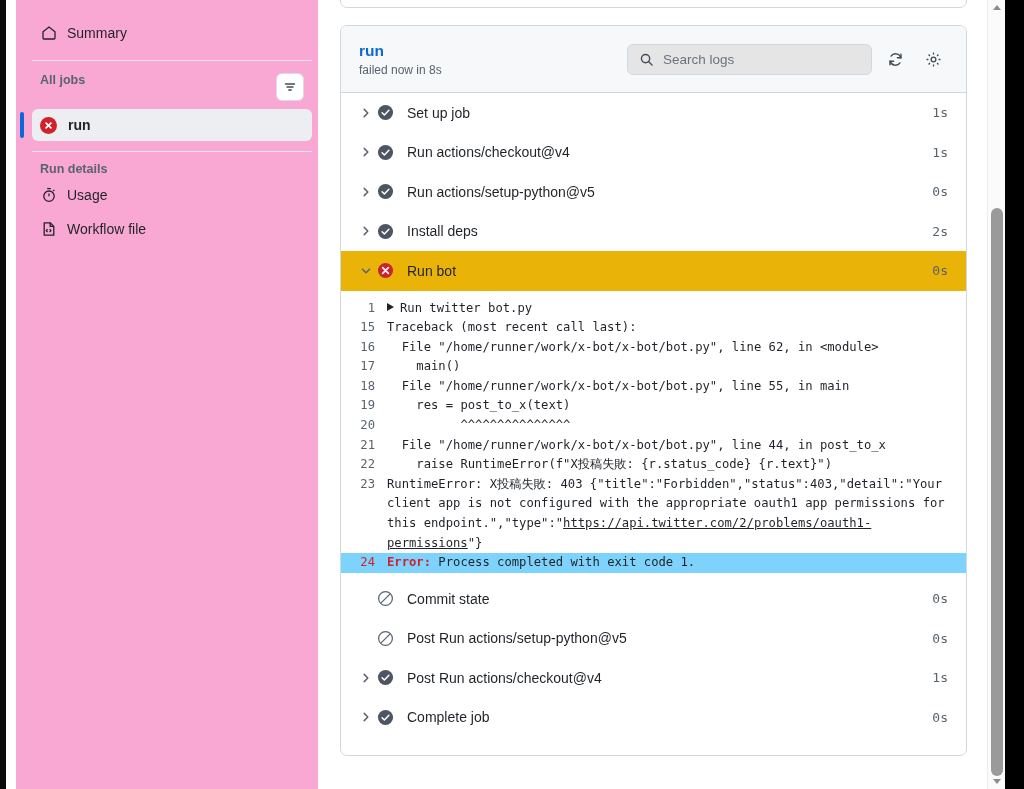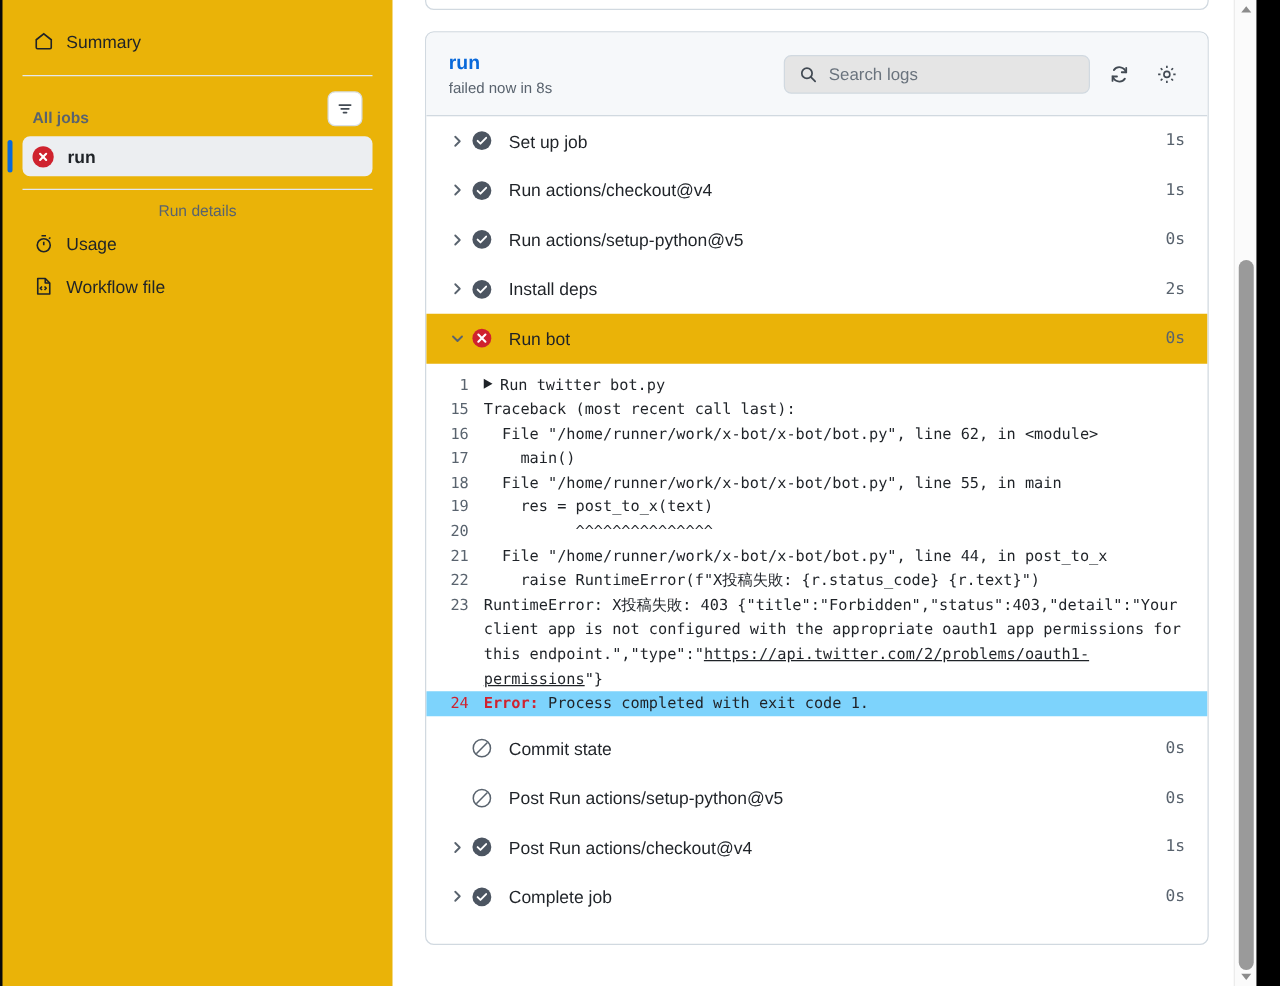--- a/index.html
+++ b/index.html
@@ -23,37 +23,37 @@
   .sb-arrow.up { top: 0; }
   .sb-arrow.down { bottom: 0; }
   .sb-arrow i { display: block; width: 0; height: 0; border-left: 4px solid transparent;
                 border-right: 4px solid transparent; }
   .sb-arrow.up i    { border-bottom: 5px solid #8c8c8c; }
   .sb-arrow.down i  { border-top: 5px solid #8c8c8c; }
   .sb-thumb { position: absolute; left: 3px; top: 208px; width: 12px; height: 568px;
               background: #9a9a9a; border-radius: 6px; }
 
   
-  .sidebar { position: absolute; left: 2px; top: 0; width: 312px; height: 789px; background: #eab308; }
+  .sidebar { position: absolute; left: 16px; top: 0; width: 312px; height: 789px; background: #f9a8d4; }
   .side-inner { padding: 0 16px; }
   .side-row { display: flex; align-items: center; gap: 10px; height: 34px;
               padding: 0 8px; border-radius: 6px; color: #1f2328; font-size: 14px; }
   .side-row.top { margin-top: 16px; }
   .side-sep { height: 1px; background: #e4e8ed; margin: 10px 0 6px 0; }
-  .side-head { display: flex; align-items: flex-end; justify-content: space-between;
+  .side-head { display: flex; align-items: flex-start; justify-content: space-between;
                padding: 6px 8px 4px 8px; }
   .side-head-label { font-size: 12.5px; color: #59636e; font-weight: 600; }
   .filter-btn { width: 28px; height: 28px; border: 1px solid #d8dee4; border-radius: 6px;
                 background: #fff; display: flex; align-items: center; justify-content: center; }
   .job-row { position: relative; display: flex; align-items: center; gap: 11px;
              height: 32px; margin: 4px 0 2px 0; padding: 0 8px; border-radius: 6px;
              background: #eceef1; font-size: 14px; font-weight: 600; color: #1f2328; }
   .job-row .active-bar { position: absolute; left: -12px; top: 3px; width: 4px; height: 26px;
                          background: #0969da; border-radius: 3px; }
-  .side-subhead { font-size: 12.5px; color: #59636e; font-weight: 400; padding: 4px 8px 2px 8px; text-align: center; }
+  .side-subhead { font-size: 12.5px; color: #59636e; font-weight: 700; padding: 4px 8px 2px 8px; }
   .ic { display: inline-flex; width: 17px; height: 17px; align-items: center; justify-content: center; flex: 0 0 auto; }
   .ic svg { display: block; }
   .badge-x { width: 17px; height: 17px; border-radius: 50%; background: #cf222e;
              display: flex; align-items: center; justify-content: center; flex: 0 0 auto; }
 
   
   .main { position: absolute; left: 318px; top: 0; width: 669px; height: 789px; background: #ffffff; }
   .card-above { position: absolute; left: 22px; top: -40px; width: 627px; height: 48px;
                 border: 1px solid #d1d9e0; border-radius: 7px; background: #fff; }
   .log-card { position: absolute; left: 22px; top: 25px; width: 627px; height: 731px;

